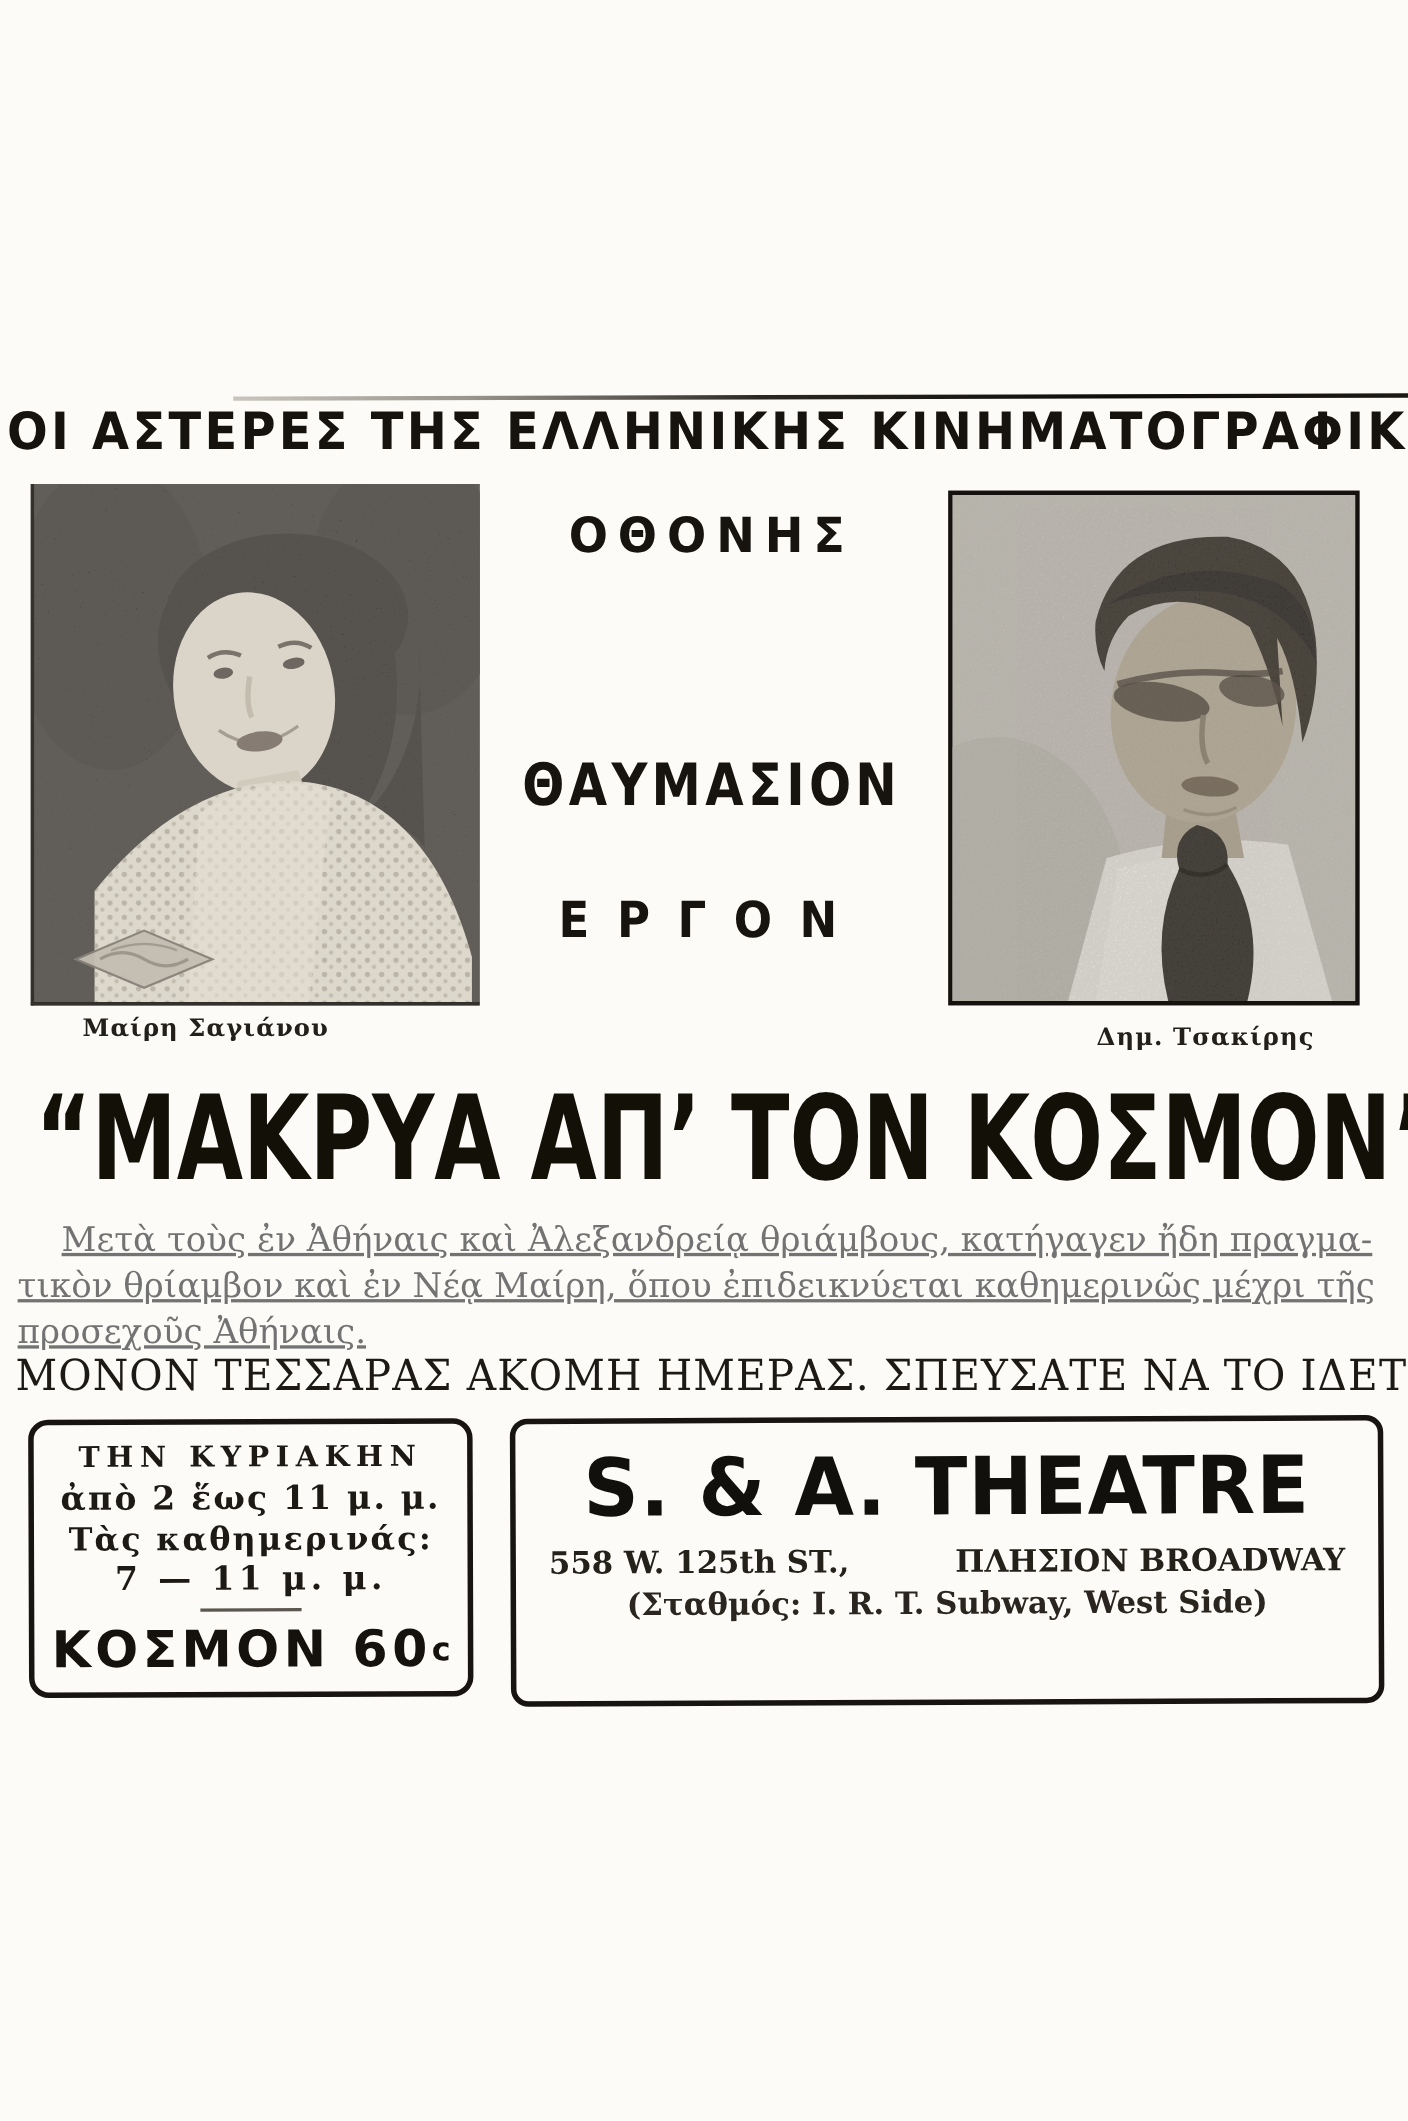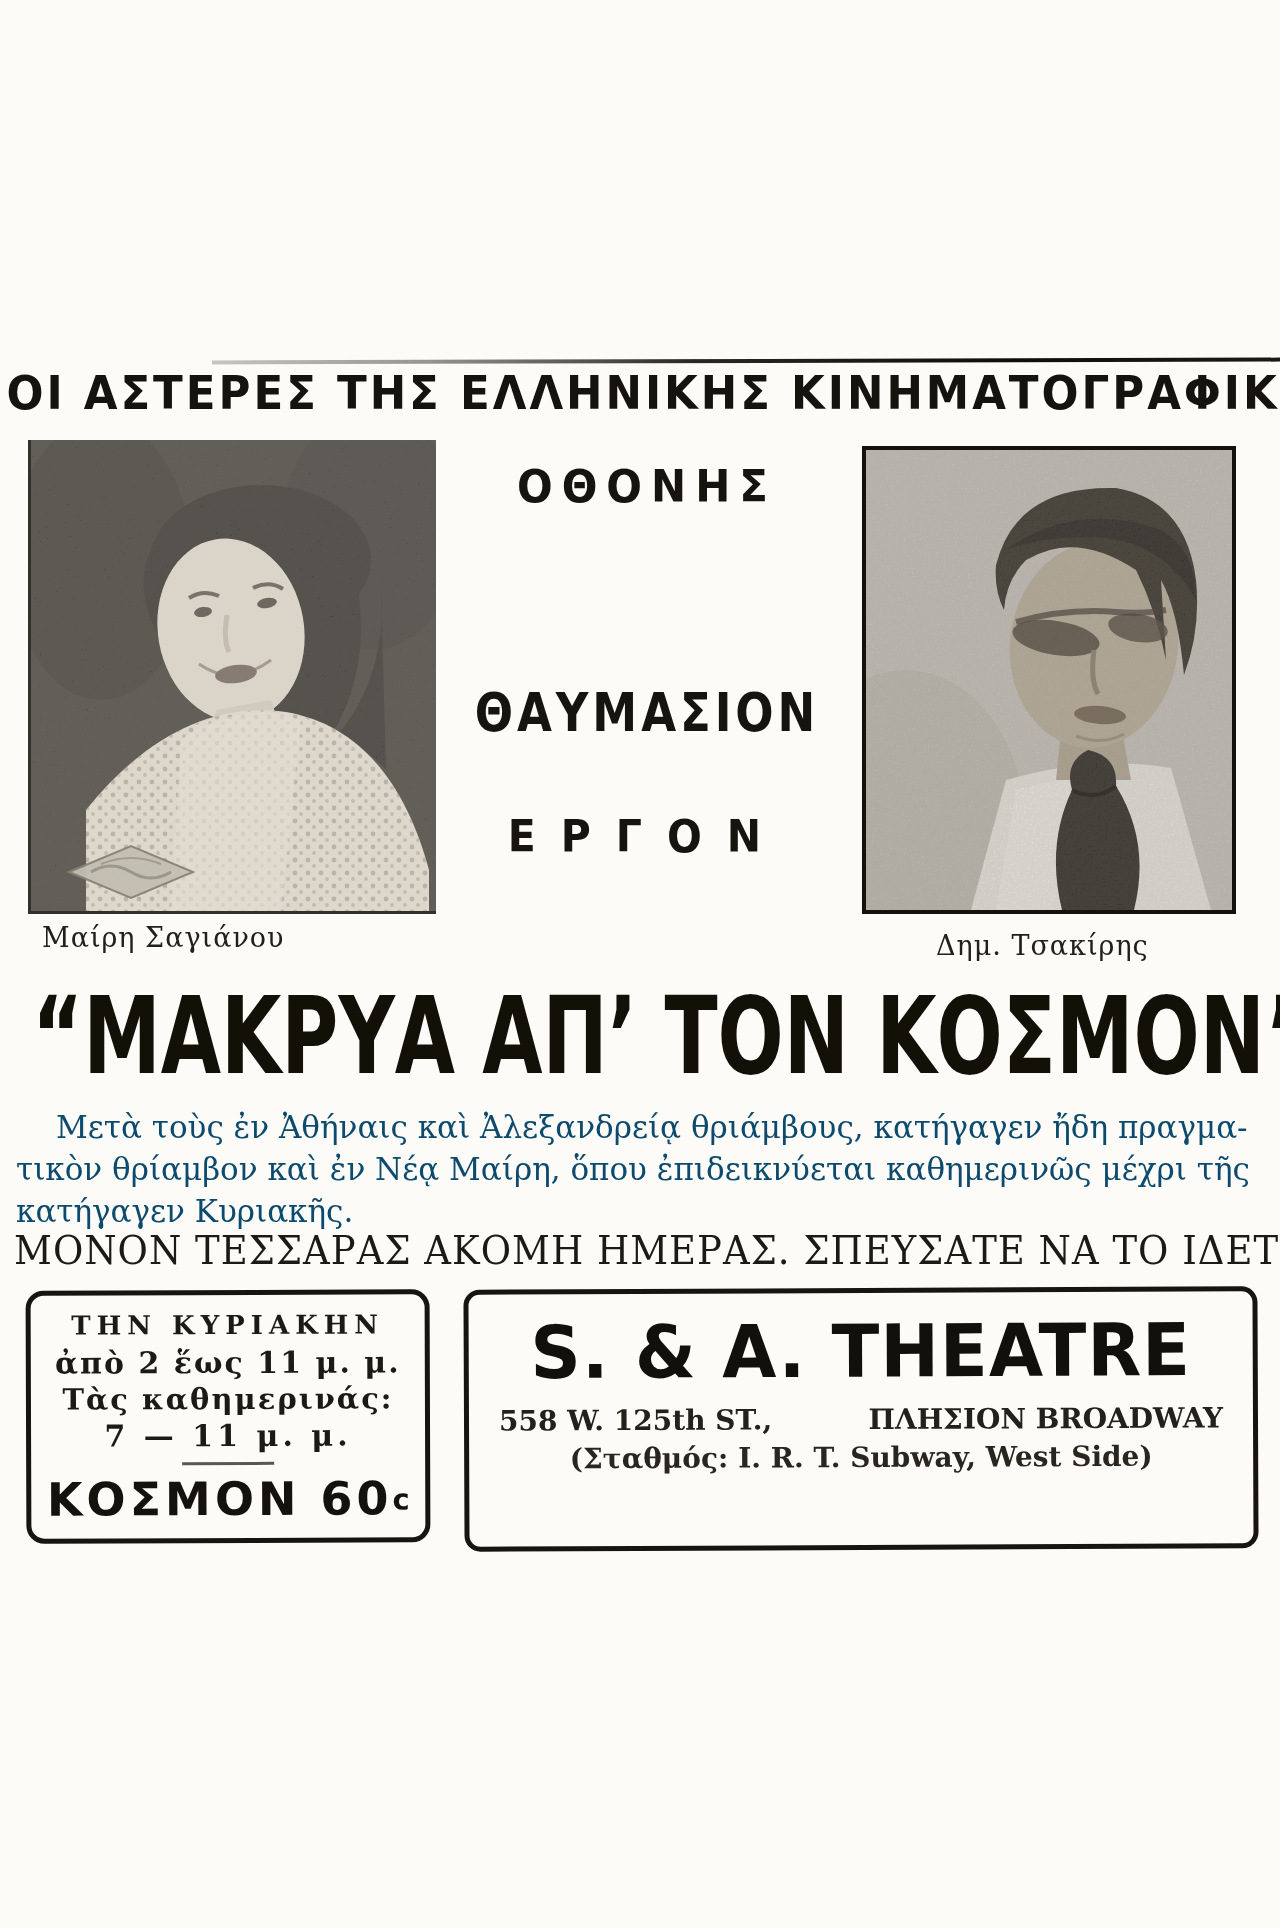--- a/index.html
+++ b/index.html
@@ -41,36 +41,36 @@
     box-sizing:border-box;background:#2a2723;
   }
   .photo-right{
     position:absolute;left:862px;top:446px;width:374px;height:468px;
     border:4px solid #14110e;box-sizing:border-box;background:#c9c6c0;
   }
   .photo-left svg,.photo-right svg{display:block;width:100%;height:100%;}
 
   .caption{
     position:absolute;
-    font-weight:normal;font-size:27px;letter-spacing:1px;color:#23201b;
-    white-space:nowrap;
+    font-weight:bold;font-size:22px;letter-spacing:1px;color:#23201b;
+    text-align:center;white-space:nowrap;
   }
   .caption-left{left:42px;top:922px;width:290px;}
   .caption-right{left:936px;top:930px;width:320px;}
 
   .movie-title{
     position:absolute;top:974px;left:0;width:1280px;text-align:center;
     font-family:"DejaVu Sans","Liberation Sans",sans-serif;
     font-weight:bold;font-size:82px;letter-spacing:0px;color:#131008;
     white-space:nowrap;
     transform:scale(0.95,1.3);transform-origin:center top;
   }
   .body-copy{
     position:absolute;top:1106px;left:16px;width:1250px;
-    font-size:31px;line-height:42px;color:#0c4a6e;white-space:nowrap;
+    font-size:31px;line-height:42px;color:#737373;white-space:nowrap;text-decoration:underline;
   }
   .body-line1{text-indent:40px;}
   .urgency{
     position:absolute;top:1228px;left:14px;width:1256px;
     font-size:37px;letter-spacing:1px;color:#1d1a15;white-space:nowrap;
     transform:scaleY(1.05);transform-origin:left top;
   }
 
   .schedule-box{
     position:absolute;left:26px;top:1290px;width:404px;height:253px;
@@ -203,21 +203,21 @@
   <div class="mid mid-ergon">ΕΡΓΟΝ</div>
 
   <div class="caption caption-left">Μαίρη Σαγιάνου</div>
   <div class="caption caption-right">Δημ. Τσακίρης</div>
 
   <div class="movie-title">“ΜΑΚΡΥΑ ΑΠ’ ΤΟΝ ΚΟΣΜΟΝ”</div>
 
   <div class="body-copy">
     <div class="body-line1">Μετὰ τοὺς ἐν Ἀθήναις καὶ Ἀλεξανδρείᾳ θριάμβους, κατήγαγεν ἤδη πραγμα-</div>
     <div class="body-line2">τικὸν θρίαμβον καὶ ἐν Νέᾳ Μαίρη, ὅπου ἐπιδεικνύεται καθημερινῶς μέχρι τῆς</div>
-    <div class="body-line3">κατήγαγεν Κυριακῆς.</div>
+    <div class="body-line3">προσεχοῦς Ἀθήναις.</div>
   </div>
 
   <div class="urgency">ΜΟΝΟΝ ΤΕΣΣΑΡΑΣ ΑΚΟΜΗ ΗΜΕΡΑΣ. ΣΠΕΥΣΑΤΕ ΝΑ ΤΟ ΙΔΕΤΕ.</div>
 
   <div class="schedule-box">
     <div class="sched-day">ΤΗΝ ΚΥΡΙΑΚΗΝ</div>
     <div class="sched-hours1">ἀπὸ 2 ἕως 11 μ. μ.</div>
     <div class="sched-weekdays">Τὰς καθημερινάς:</div>
     <div class="sched-hours2">7 — 11 μ. μ.</div>
     <div class="sched-divider"></div>

